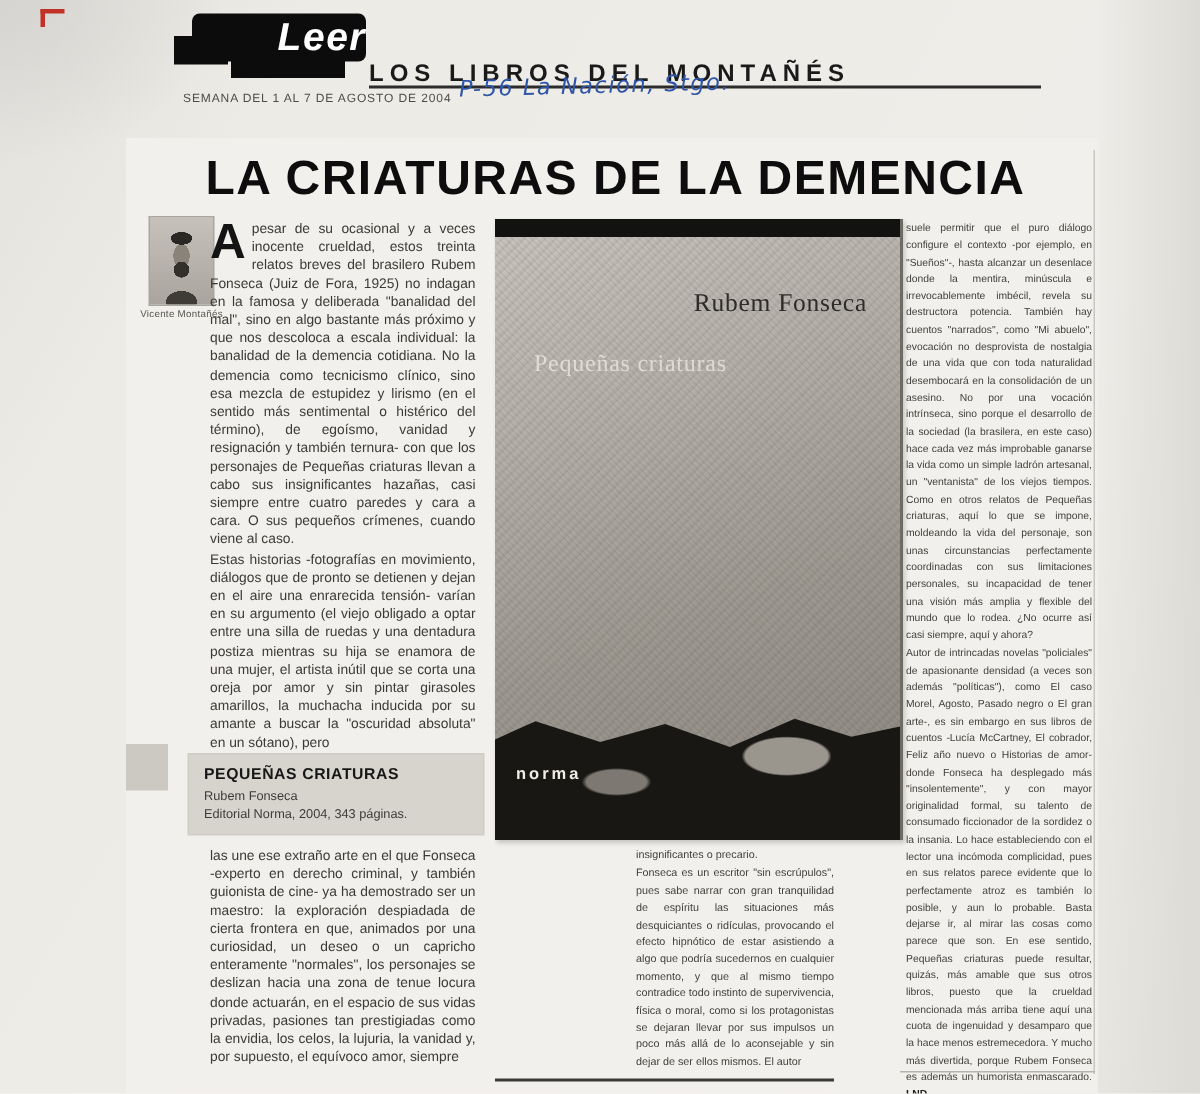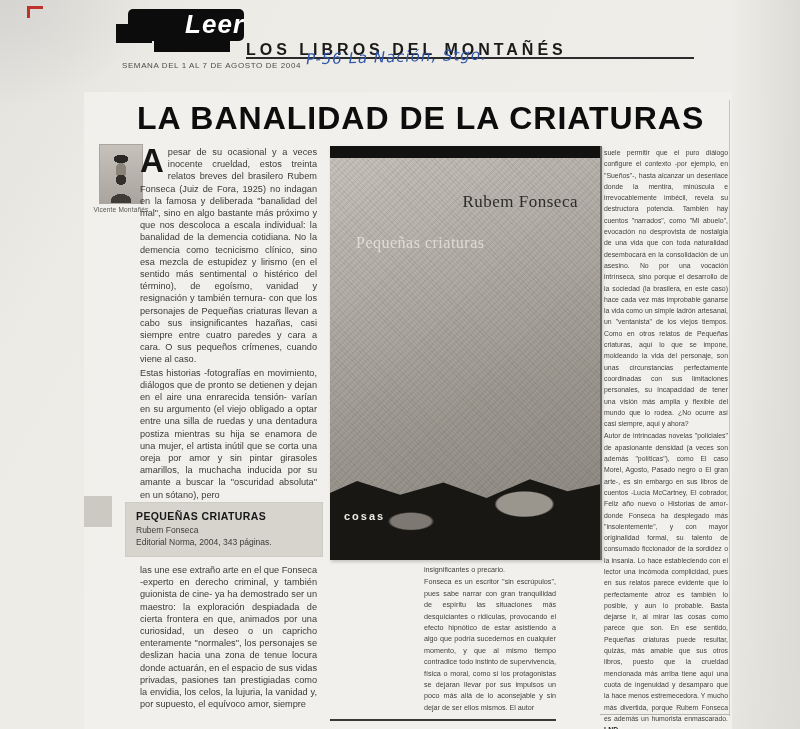--- a/index.html
+++ b/index.html
@@ -104,37 +104,37 @@
   <div class="crop-v"></div>
 
   <div class="logo-block"></div>
   <div class="logo-main">Leer</div>
   <div class="logo-bar"></div>
   <div class="section-title">LOS LIBROS DEL MONTAÑÉS</div>
   <div class="masthead-rule"></div>
   <div class="date-line">SEMANA DEL 1 AL 7 DE AGOSTO DE 2004</div>
   <div class="handwritten">P-56  La Nación, Stgo.</div>
 
-  <div class="article-title">LA BANALIDAD DE LA CRIATURAS</div>
+  <div class="article-title">LA CRIATURAS DE LA DEMENCIA</div>
   <div class="author-photo"></div>
   <div class="author-caption">Vicente Montañés</div>
 
   <div class="col col1">
     <p>
       <span class="dropcap">A</span><span>pesar de su ocasional y a veces inocente crueldad, estos treinta relatos breves del brasilero Rubem Fonseca (Juiz de Fora, 1925) no indagan en la famosa y deliberada "banalidad del mal", sino en algo bastante más próximo y que nos descoloca a escala individual: la banalidad de la demencia cotidiana. No la demencia como tecnicismo clínico, sino esa mezcla de estupidez y lirismo (en el sentido más sentimental o histérico del término), de egoísmo, vanidad y resignación y también ternura- con que los personajes de Pequeñas criaturas llevan a cabo sus insignificantes hazañas, casi siempre entre cuatro paredes y cara a cara. O sus pequeños crímenes, cuando viene al caso.</span>
     </p>
     <p>Estas historias -fotografías en movimiento, diálogos que de pronto se detienen y dejan en el aire una enrarecida tensión- varían en su argumento (el viejo obligado a optar entre una silla de ruedas y una dentadura postiza mientras su hija se enamora de una mujer, el artista inútil que se corta una oreja por amor y sin pintar girasoles amarillos, la muchacha inducida por su amante a buscar la "oscuridad absoluta" en un sótano), pero</p>
   </div>
 
   <div class="book-cover">
     <div class="cover-top-strip"></div>
     <div class="cover-author">Rubem Fonseca</div>
     <div class="cover-title">Pequeñas criaturas</div>
     <div class="cover-art"></div>
-    <div class="publisher">cosas</div>
+    <div class="publisher">norma</div>
   </div>
 
   <div class="col col3">
     <p>suele permitir que el puro diálogo configure el contexto -por ejemplo, en "Sueños"-, hasta alcanzar un desenlace donde la mentira, minúscula e irrevocablemente imbécil, revela su destructora potencia. También hay cuentos "narrados", como "Mi abuelo", evocación no desprovista de nostalgia de una vida que con toda naturalidad desembocará en la consolidación de un asesino. No por una vocación intrínseca, sino porque el desarrollo de la sociedad (la brasilera, en este caso) hace cada vez más improbable ganarse la vida como un simple ladrón artesanal, un "ventanista" de los viejos tiempos. Como en otros relatos de Pequeñas criaturas, aquí lo que se impone, moldeando la vida del personaje, son unas circunstancias perfectamente coordinadas con sus limitaciones personales, su incapacidad de tener una visión más amplia y flexible del mundo que lo rodea. ¿No ocurre así casi siempre, aquí y ahora?</p>
     <p>
       <span>Autor de intrincadas novelas "policiales" de apasionante densidad (a veces son además "políticas"), como El caso Morel, Agosto, Pasado negro o El gran arte-, es sin embargo en sus libros de cuentos -Lucía McCartney, El cobrador, Feliz año nuevo o Historias de amor- donde Fonseca ha desplegado más "insolentemente", y con mayor originalidad formal, su talento de consumado ficcionador de la sordidez o la insania. Lo hace estableciendo con el lector una incómoda complicidad, pues en sus relatos parece evidente que lo perfectamente atroz es también lo posible, y aun lo probable. Basta dejarse ir, al mirar las cosas como parece que son. En ese sentido, Pequeñas criaturas puede resultar, quizás, más amable que sus otros libros, puesto que la crueldad mencionada más arriba tiene aquí una cuota de ingenuidad y desamparo que la hace menos estremecedora. Y mucho más divertida, porque Rubem Fonseca es además un humorista enmascarado.</span>
       <span class="sig">LND</span>
     </p>
   </div>
 

